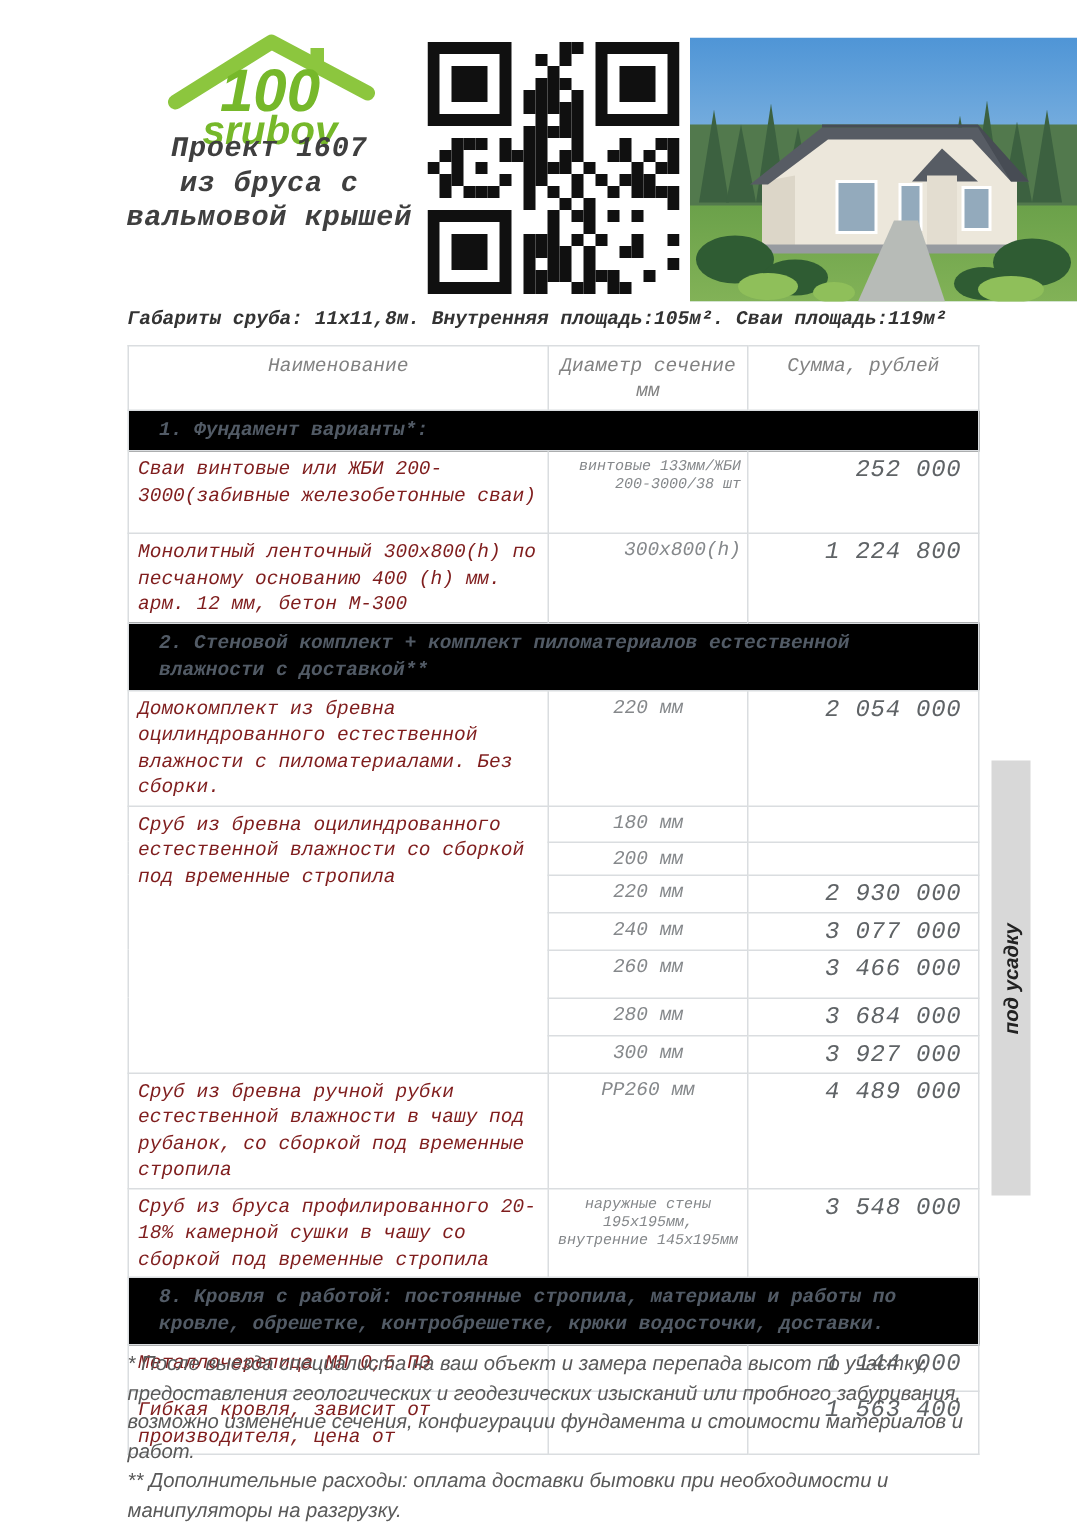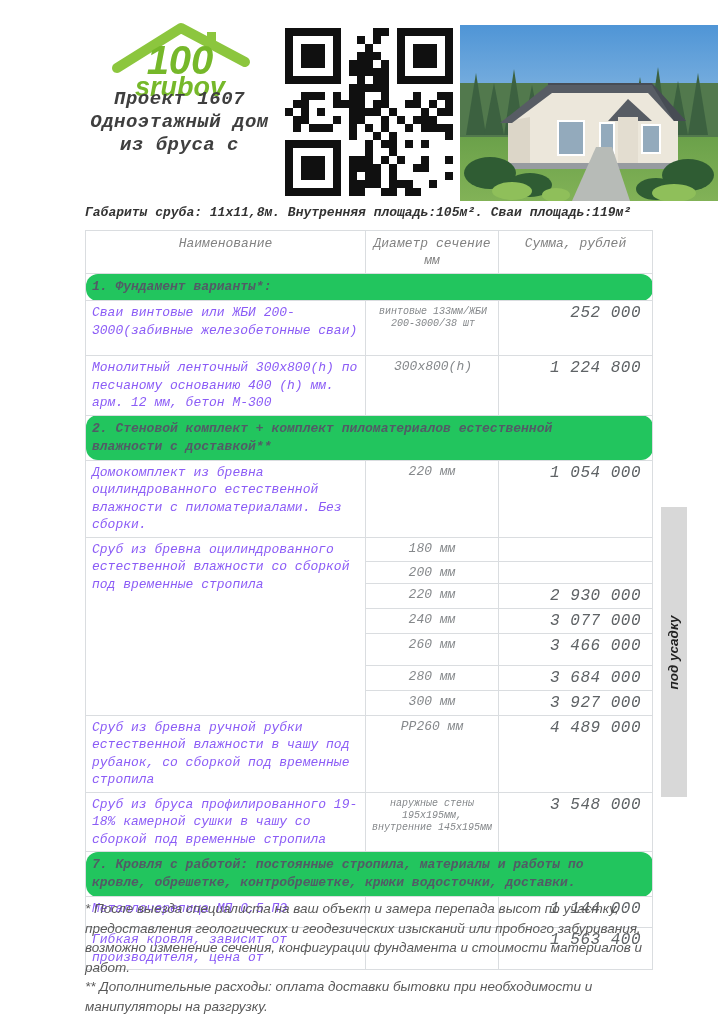--- a/index.html
+++ b/index.html
@@ -25,26 +25,26 @@
   
   .tblwrap { position:absolute; left:85px; top:230px; }
   table { border-collapse:collapse; width:567px; table-layout:fixed; }
   col.c1 { width:280px; } col.c2 { width:133px; } col.c3 { width:154px; }
   td, th { border:1px solid #dadde0; vertical-align:top; font-size:13px; }
   th {
     font-weight:normal; color:#828282; text-align:center;
     padding:4px 4px; height:40px; line-height:17px;
   }
   td.sec {
-    background:#22c55e; color:#525b66; font-weight:bold;
-    padding:4px 50px 4px 6px; line-height:18px;border-radius:12px;
-  }
-  td.nm { color:#8b5cf6; padding:3px 5px 3px 6px; line-height:17.5px; }
+    background:#000000; color:#525b66; font-weight:bold;
+    padding:4px 50px 4px 20px; line-height:18px;
+  }
+  td.nm { color:#7f1d1d; padding:3px 5px 3px 6px; line-height:17.5px; }
   td.dia { color:#85888b; text-align:center; padding:3px 4px; }
-  td.dia.lft { text-align:center; padding-left:6px; }
+  td.dia.lft { text-align:right; padding-left:6px; }
   td.dia.sm { font-size:10px; line-height:12px; padding-top:5px; }
   td.pr { color:#5f6366; text-align:right; padding:3px 11px 3px 4px; font-size:16px; letter-spacing:0.5px; }
   tr.h55 { height:55px; } tr.h53 { height:53px; } tr.h66 { height:66px; }
   tr.h72 { height:72px; } tr.h31 { height:31px; } tr.h34 { height:34px; }
   tr.h25 { height:25px; } tr.h37 { height:37px; }
   tr.sub { height:21px; } tr.sub1 { height:24px; } tr.subBig { height:32px; }
   
   .shrink-bar {
     position:absolute; left:661px; top:507px; width:26px; height:290px;
     background:#d8d8d8; display:flex; align-items:center; justify-content:center;
@@ -72,22 +72,22 @@
     <g>
       <polyline points="22,52 86,12 150,46" fill="none" stroke="#8cc63e" stroke-width="10" stroke-linecap="round" stroke-linejoin="round"></polyline>
       <rect x="112" y="16" width="9" height="15" fill="#8cc63e"></rect>
     </g>
     <text x="85" y="58" text-anchor="middle" font-family="Liberation Sans, sans-serif" font-size="40" font-weight="bold" fill="#76b82a">100</text>
     <text x="85" y="80" text-anchor="middle" font-family="Liberation Sans, sans-serif" font-size="27" font-weight="bold" fill="#76b82a" stroke="#ffffff" stroke-width="1.5" paint-order="stroke">srubov</text>
   </svg>
 
   <div class="title">
     <div>Проект 1607</div>
-    <div>Одноэтажный дом</div>
     <div>из бруса с</div>
+    <div>вальмовой крышей</div>
   </div>
 
   <svg class="qr" viewBox="0 0 168 168">
     <rect x="0" y="0" width="168" height="168" fill="#ffffff"></rect>
     <g id="qr-mods" fill="#101010">
         <rect x="88" y="0" width="8" height="8"></rect>
         <rect x="96" y="0" width="8" height="8"></rect>
         <rect x="72" y="8" width="8" height="8"></rect>
         <rect x="88" y="8" width="8" height="8"></rect>
         <rect x="80" y="16" width="8" height="8"></rect>
@@ -303,21 +303,21 @@
         <td class="nm">Монолитный ленточный 300x800(h) по песчаному основанию 400 (h) мм. арм. 12 мм, бетон М-300</td>
         <td class="dia lft">300x800(h)</td>
         <td class="pr">1 224 800</td>
       </tr>
       <tr class="h37">
             <td class="sec" colspan="3">2. Стеновой комплект + комплект пиломатериалов естественной влажности с доставкой**</td>
           </tr>
       <tr class="h66">
         <td class="nm">Домокомплект из бревна оцилиндрованного естественной влажности с пиломатериалами. Без сборки.</td>
         <td class="dia">220 мм</td>
-        <td class="pr">1 054 000</td>
+        <td class="pr">2 054 000</td>
       </tr>
       <tr class="sub1">
         <td class="nm" rowspan="7">Сруб из бревна оцилиндрованного естественной влажности со сборкой под временные стропила</td>
         <td class="dia">180 мм</td>
         <td class="pr"></td>
       </tr>
       <tr class="sub">
         <td class="dia">200 мм</td>
         <td class="pr"></td>
       </tr>
@@ -340,26 +340,26 @@
       <tr class="sub1">
         <td class="dia">300 мм</td>
         <td class="pr">3 927 000</td>
       </tr>
       <tr class="h72">
         <td class="nm">Сруб из бревна ручной рубки естественной влажности в чашу под рубанок, со сборкой под временные стропила</td>
         <td class="dia">РР260 мм</td>
         <td class="pr">4 489 000</td>
       </tr>
       <tr class="h53">
-        <td class="nm">Сруб из бруса профилированного 19-18% камерной сушки в чашу со сборкой под временные стропила</td>
+        <td class="nm">Сруб из бруса профилированного 20-18% камерной сушки в чашу со сборкой под временные стропила</td>
         <td class="dia sm">наружные стены 195х195мм, внутренние 145х195мм</td>
         <td class="pr">3 548 000</td>
       </tr>
       <tr class="h37">
-            <td class="sec" colspan="3">7. Кровля с работой: постоянные стропила, материалы и работы по кровле, обрешетке, контробрешетке, крюки водосточки, доставки.</td>
+            <td class="sec" colspan="3">8. Кровля с работой: постоянные стропила, материалы и работы по кровле, обрешетке, контробрешетке, крюки водосточки, доставки.</td>
           </tr>
       <tr class="h31">
         <td class="nm">Металлочерепица МП 0,5 ПЭ</td>
         <td class="dia"></td>
         <td class="pr">1 144 000</td>
       </tr>
       <tr class="h34">
         <td class="nm">Гибкая кровля, зависит от производителя, цена от</td>
         <td class="dia"></td>
         <td class="pr">1 563 400</td>

